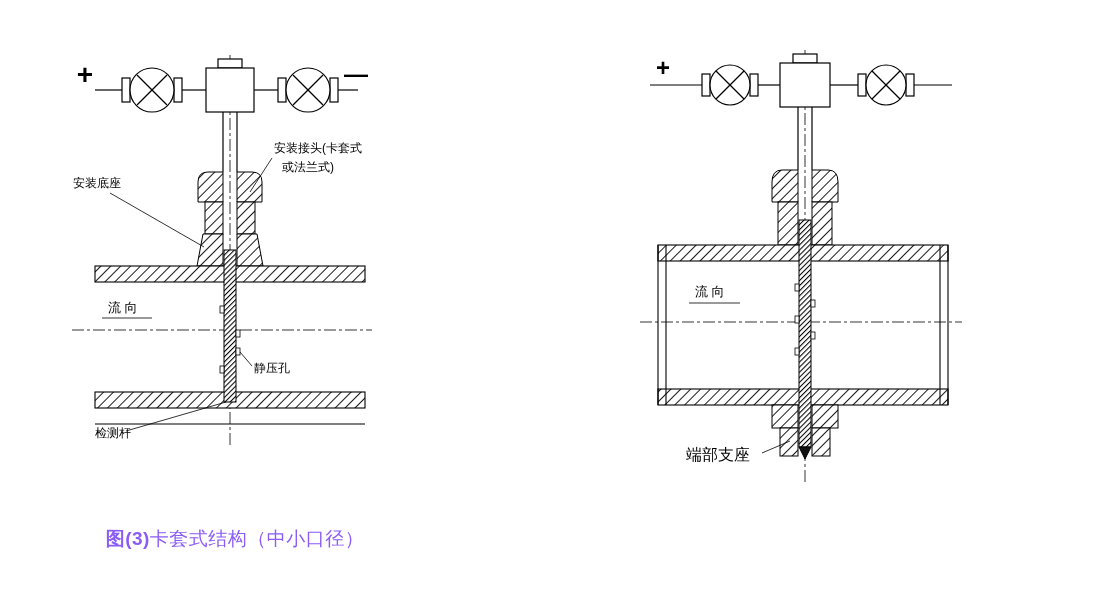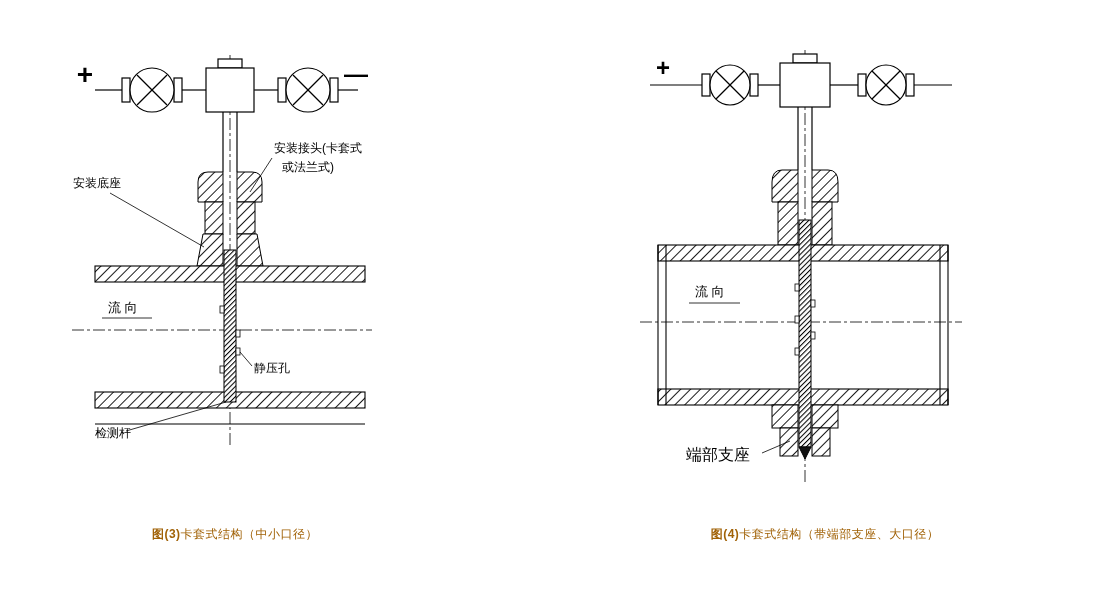--- a/index.html
+++ b/index.html
@@ -5,21 +5,21 @@
   html,body { margin:0; padding:0; background:#fff; }
   .stage {
     position:relative; width:1100px; height:593px; background:#fff;
     font-family:"Liberation Sans", sans-serif; overflow:hidden;
   }
   svg text {
     font-family:"Liberation Sans", sans-serif;
     fill:#000;
   }
   .caption {
-    position:absolute; text-align:center; font-size:12px; color:#a16207;
+    position:absolute; text-align:center; font-size:19px; color:#8b5cf6;
     letter-spacing:0.5px; white-space:nowrap;
   }
   .caption .prefix { font-weight:bold; }
   .caption-fig3 { left:90px;  top:526px; width:290px; }
   .caption-fig4 { left:645px; top:526px; width:360px; }
 </style>
 </head>
 <body>
 
 <div class="stage">
@@ -202,17 +202,14 @@
       <text x="663" y="76" font-size="24" font-weight="bold" text-anchor="middle">+</text>
       <text x="695" y="296" font-size="13">流 向</text>
       <text x="686" y="460" font-size="16">端部支座</text>
     </g>
   </svg>
 
   
   <div class="caption caption-fig3">
     <span class="prefix">图(3)</span><span>卡套式结构（中小口径）</span>
   </div>
-  <div class="caption caption-fig4">
-    <span class="prefix">图(4)</span><span>卡套式结构（带端部支座、大口径）</span>
-  </div>
 
 </div>
 
 </body></html>

